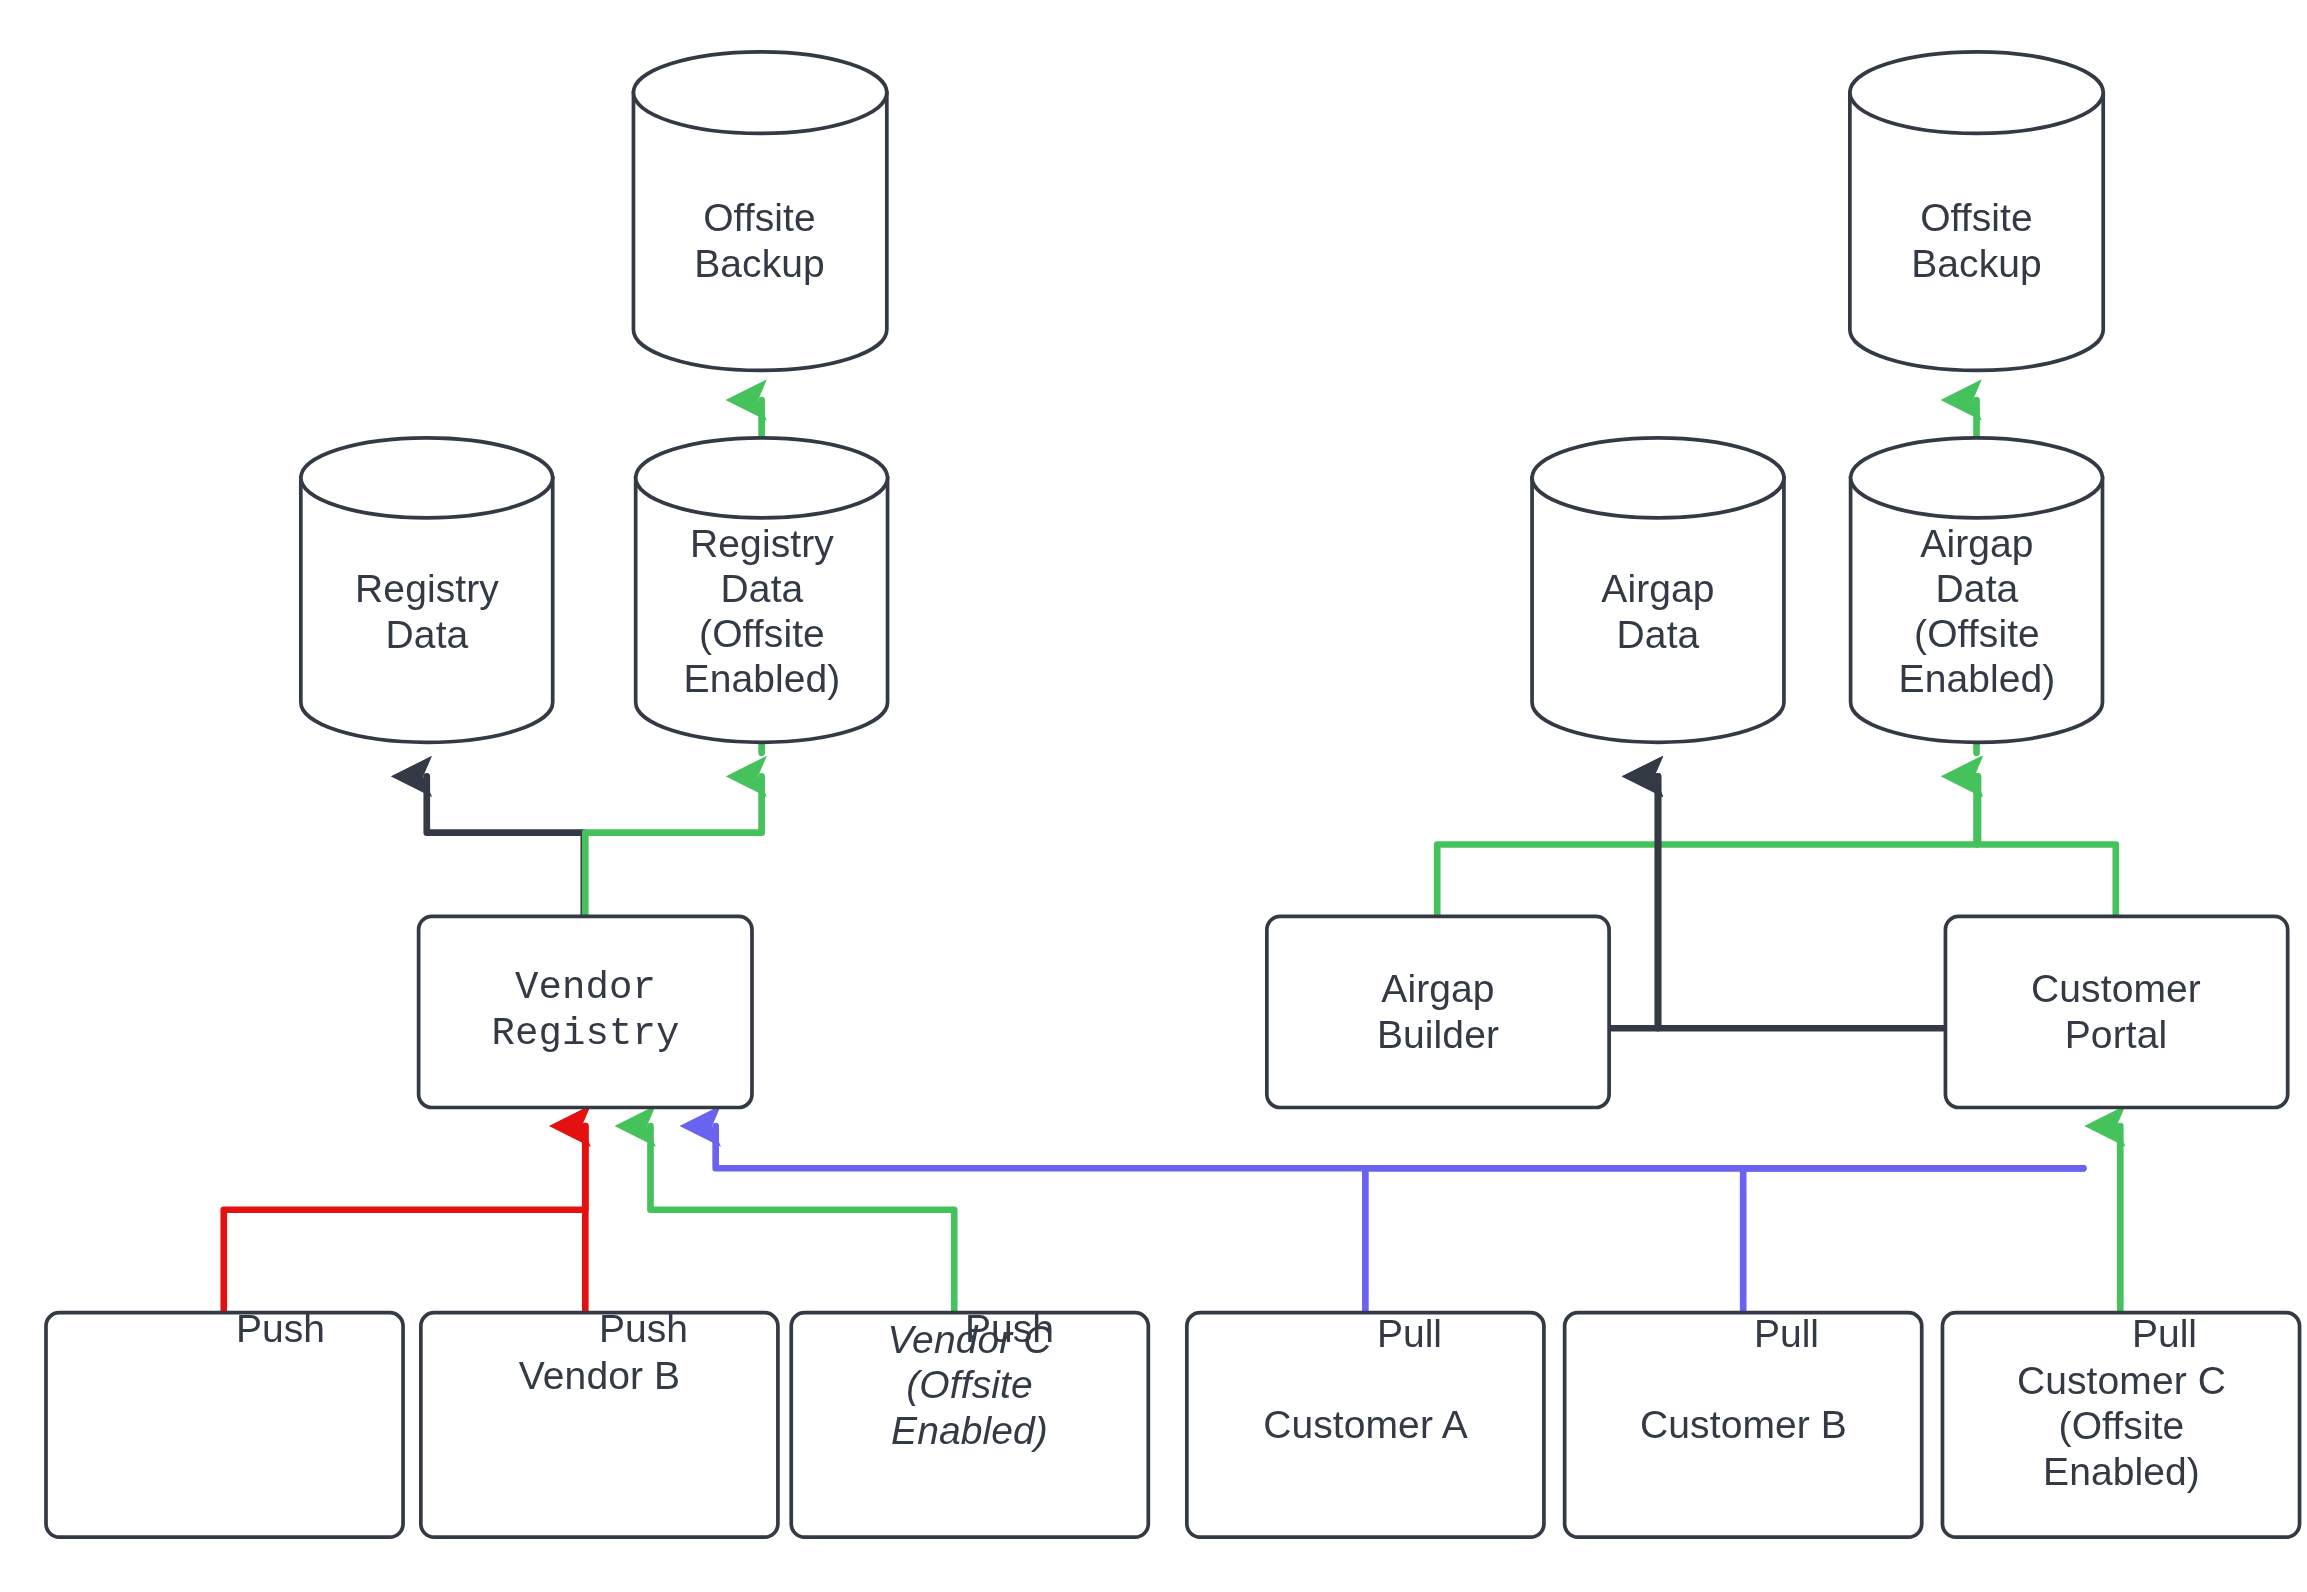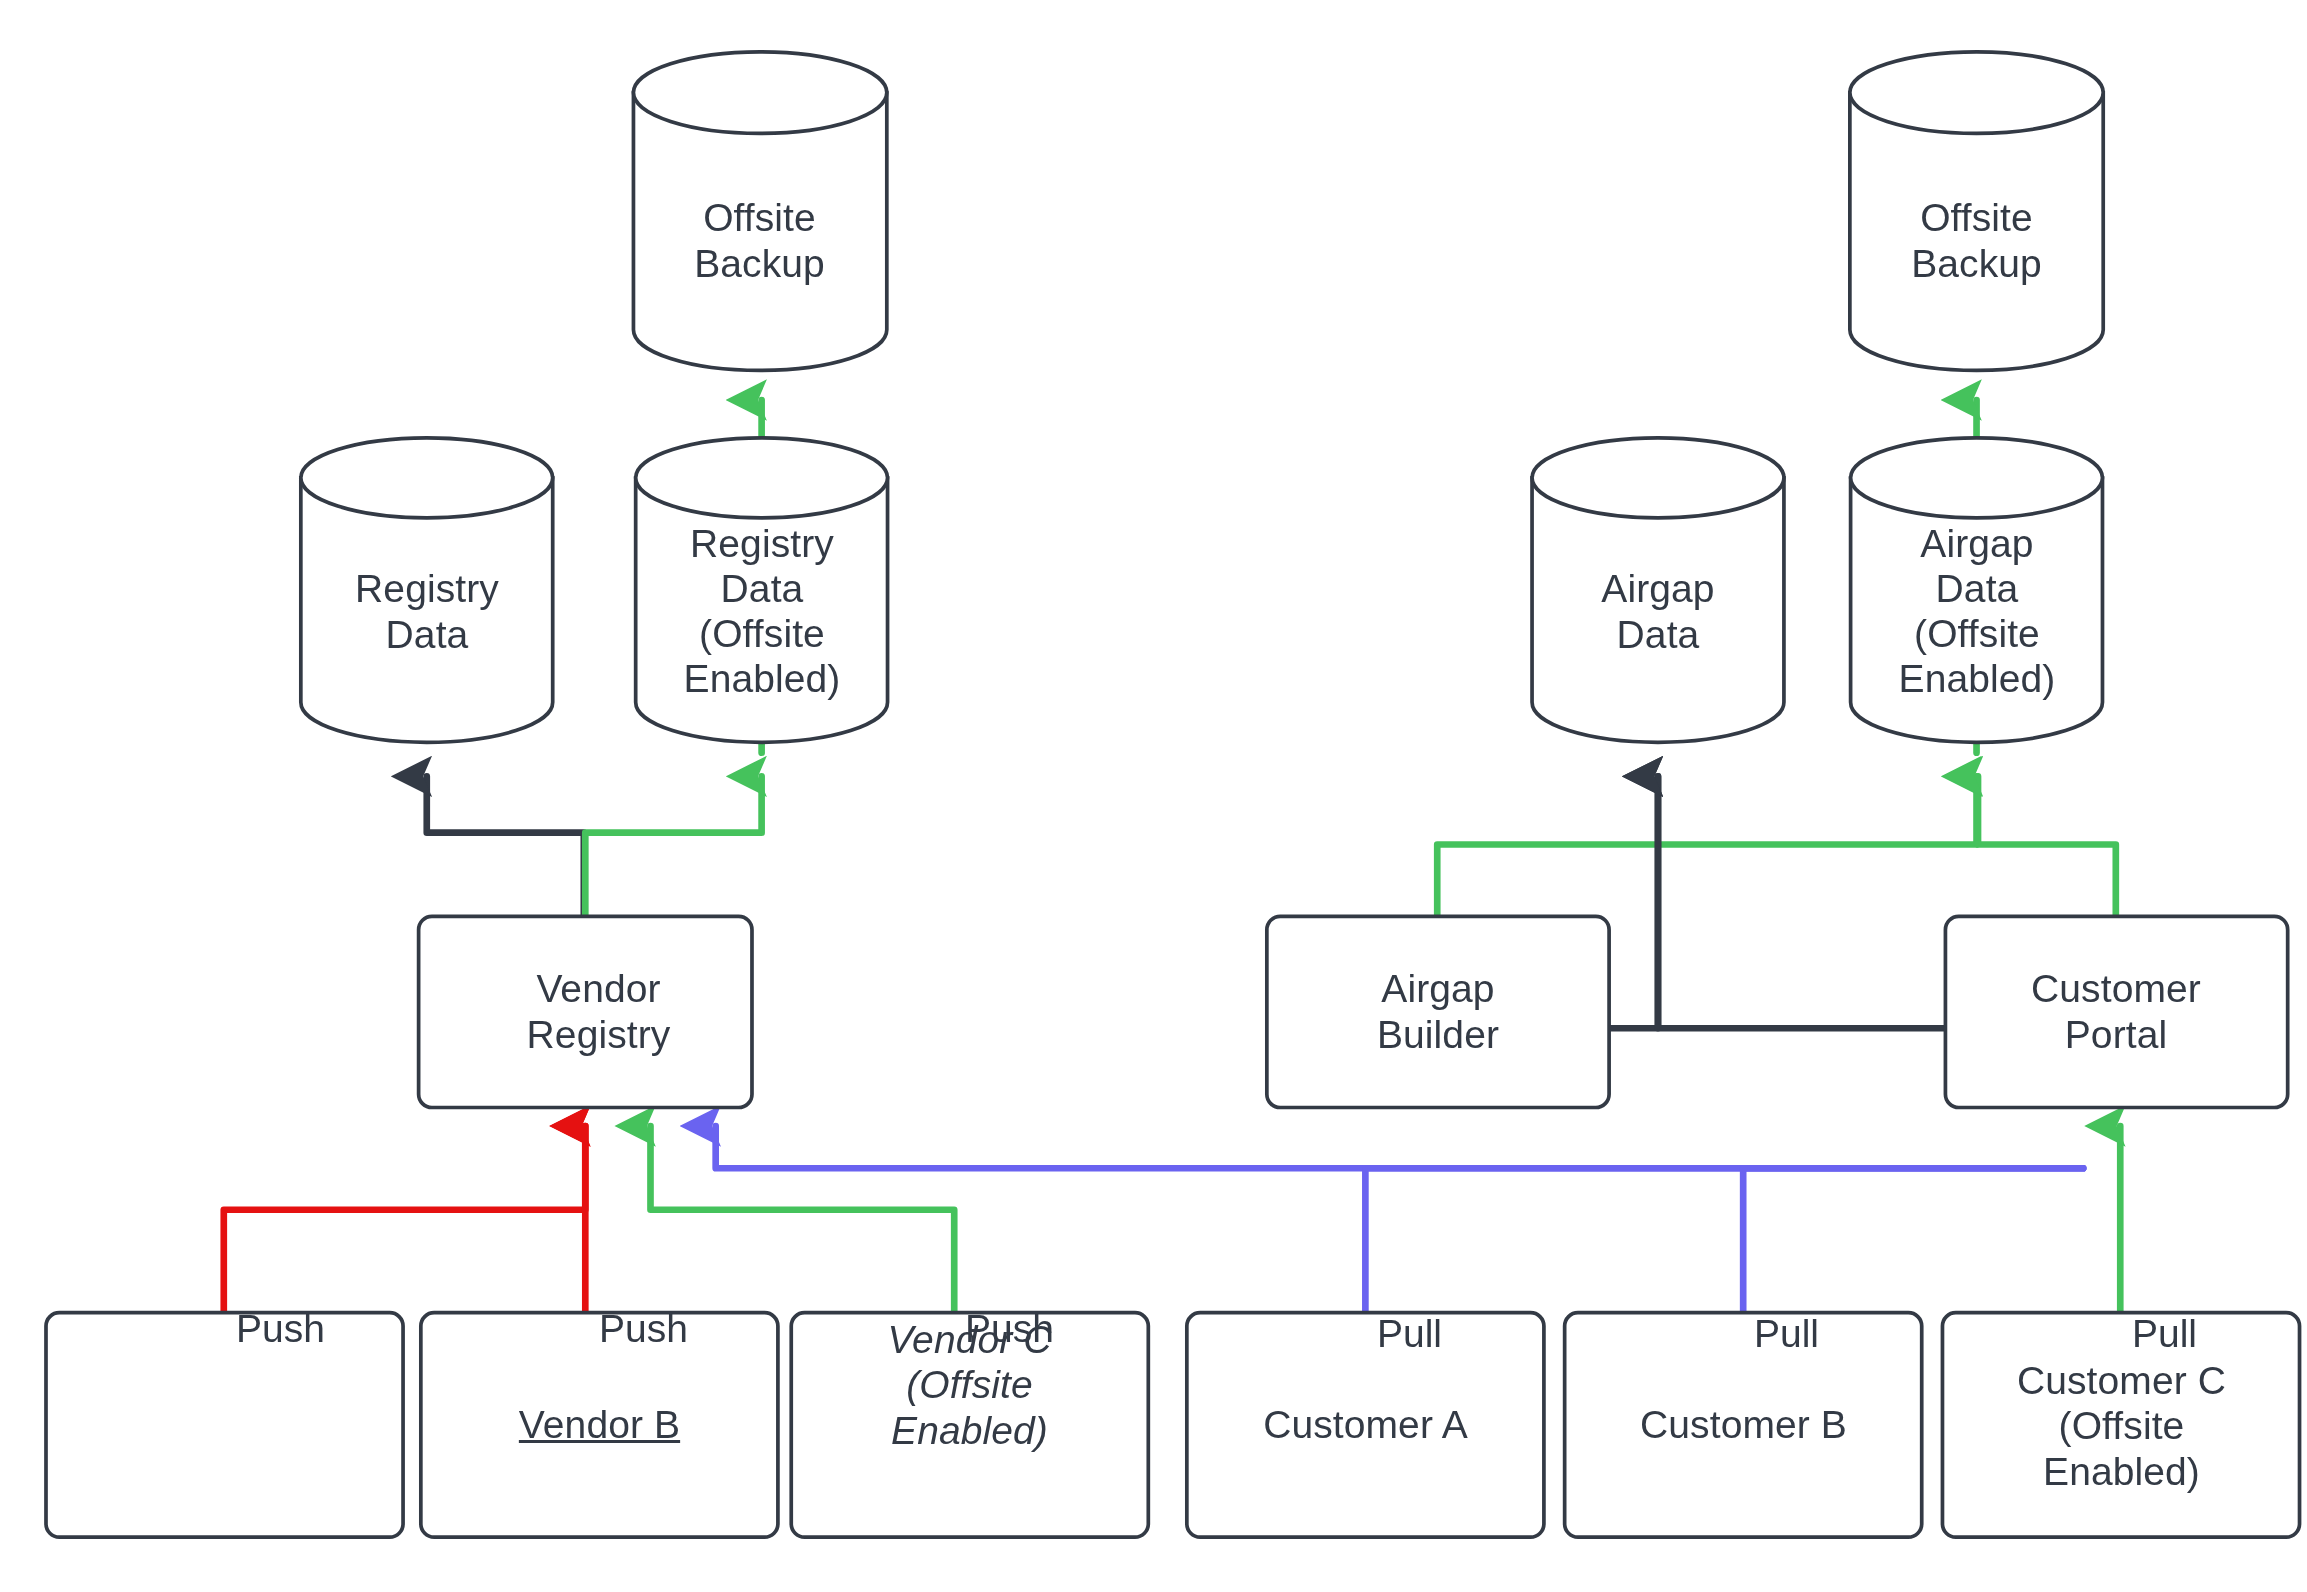--- a/index.html
+++ b/index.html
@@ -147,31 +147,31 @@
 Enabled)</div>
 
   <div class="node-label" style="left:1532px;top:519px;width:252px;height:185px;">Airgap
 Data</div>
 
   <div class="node-label" style="left:1851px;top:489px;width:252px;height:244px;">Airgap
 Data
 (Offsite
 Enabled)</div>
 
-  <div class="node-label" style="left:432px;top:916px;width:333px;height:191px;">Vendor
+  <div class="node-label" style="left:419px;top:916px;width:333px;height:191px;font-family:Liberation Mono, monospace;">Vendor
 Registry</div>
 
   <div class="node-label" style="left:1267px;top:916px;width:342px;height:191px;">Airgap
 Builder</div>
 
   <div class="node-label" style="left:1945px;top:916px;width:342px;height:191px;">Customer
 Portal</div>
 
 
-  <div class="node-label" style="left:421px;top:1313px;width:357px;height:224px;text-decoration:underline;">Vendor B</div>
+  <div class="node-label" style="left:421px;top:1264px;width:357px;height:224px;">Vendor B</div>
 
   <div class="node-label" style="left:791px;top:1285px;width:357px;height:200px;font-style:italic;">Vendor C
 (Offsite
 Enabled)</div>
 
   <div class="node-label" style="left:1187px;top:1313px;width:357px;height:224px;">Customer A</div>
 
   <div class="node-label" style="left:1565px;top:1313px;width:357px;height:224px;">Customer B</div>
 
   <div class="node-label" style="left:1943px;top:1326px;width:357px;height:200px;">Customer C

